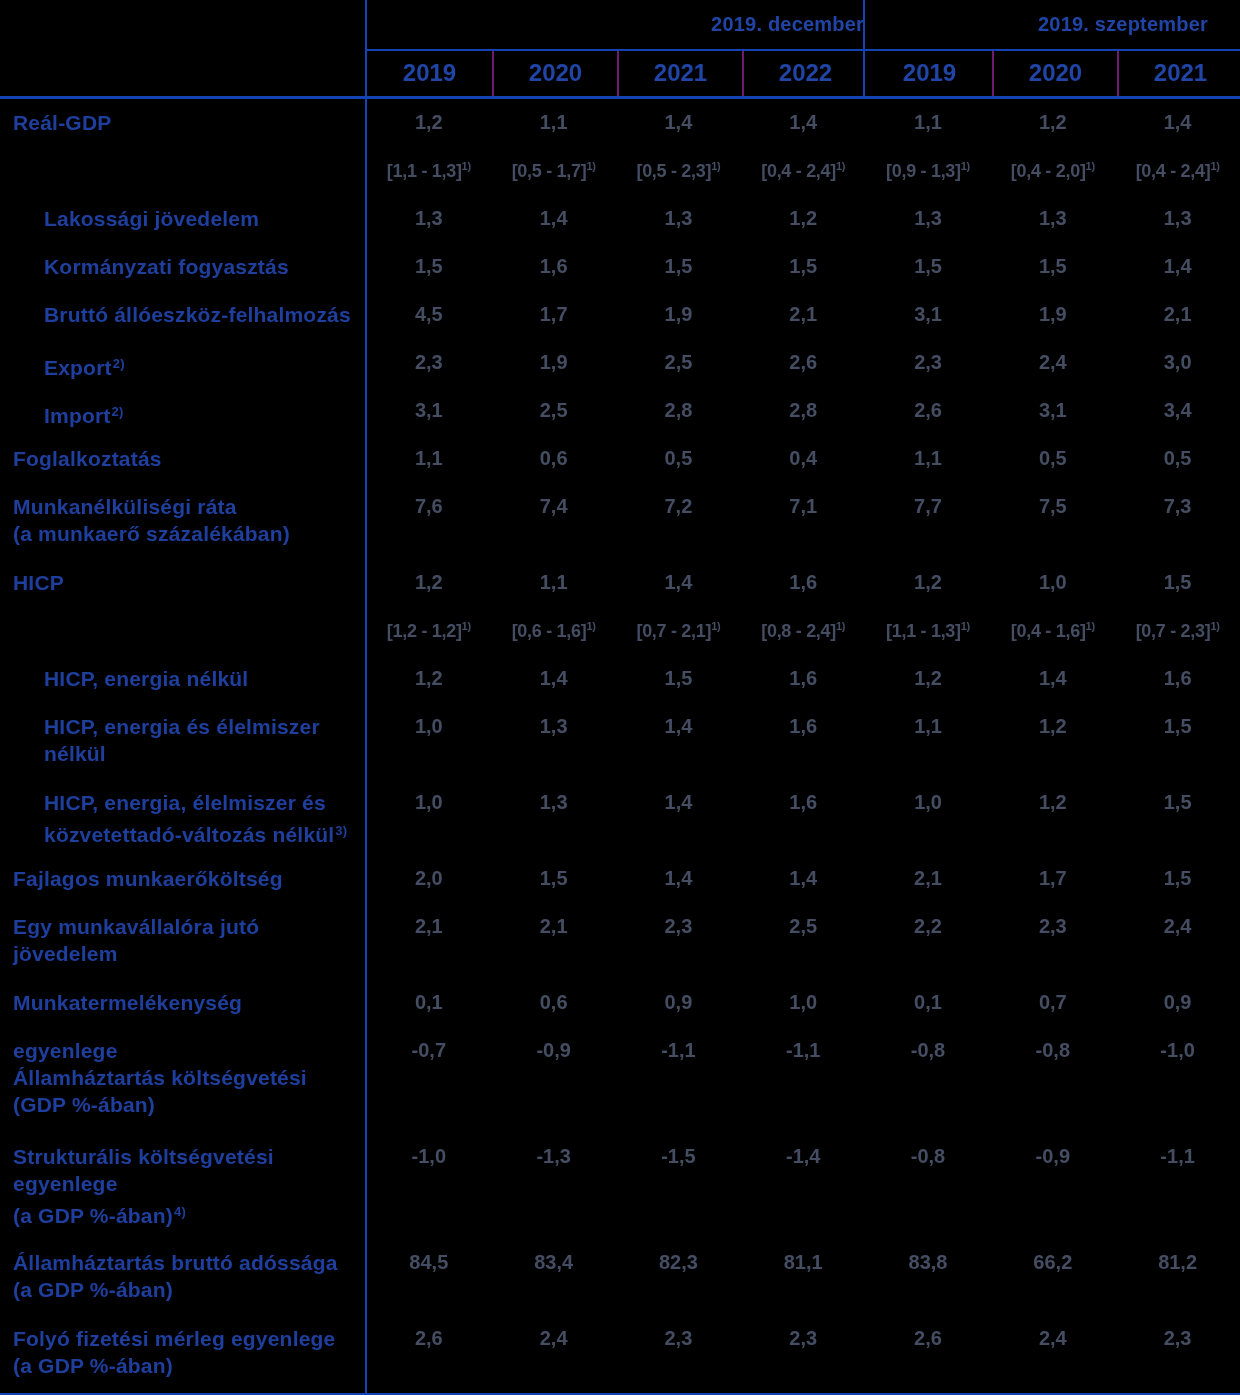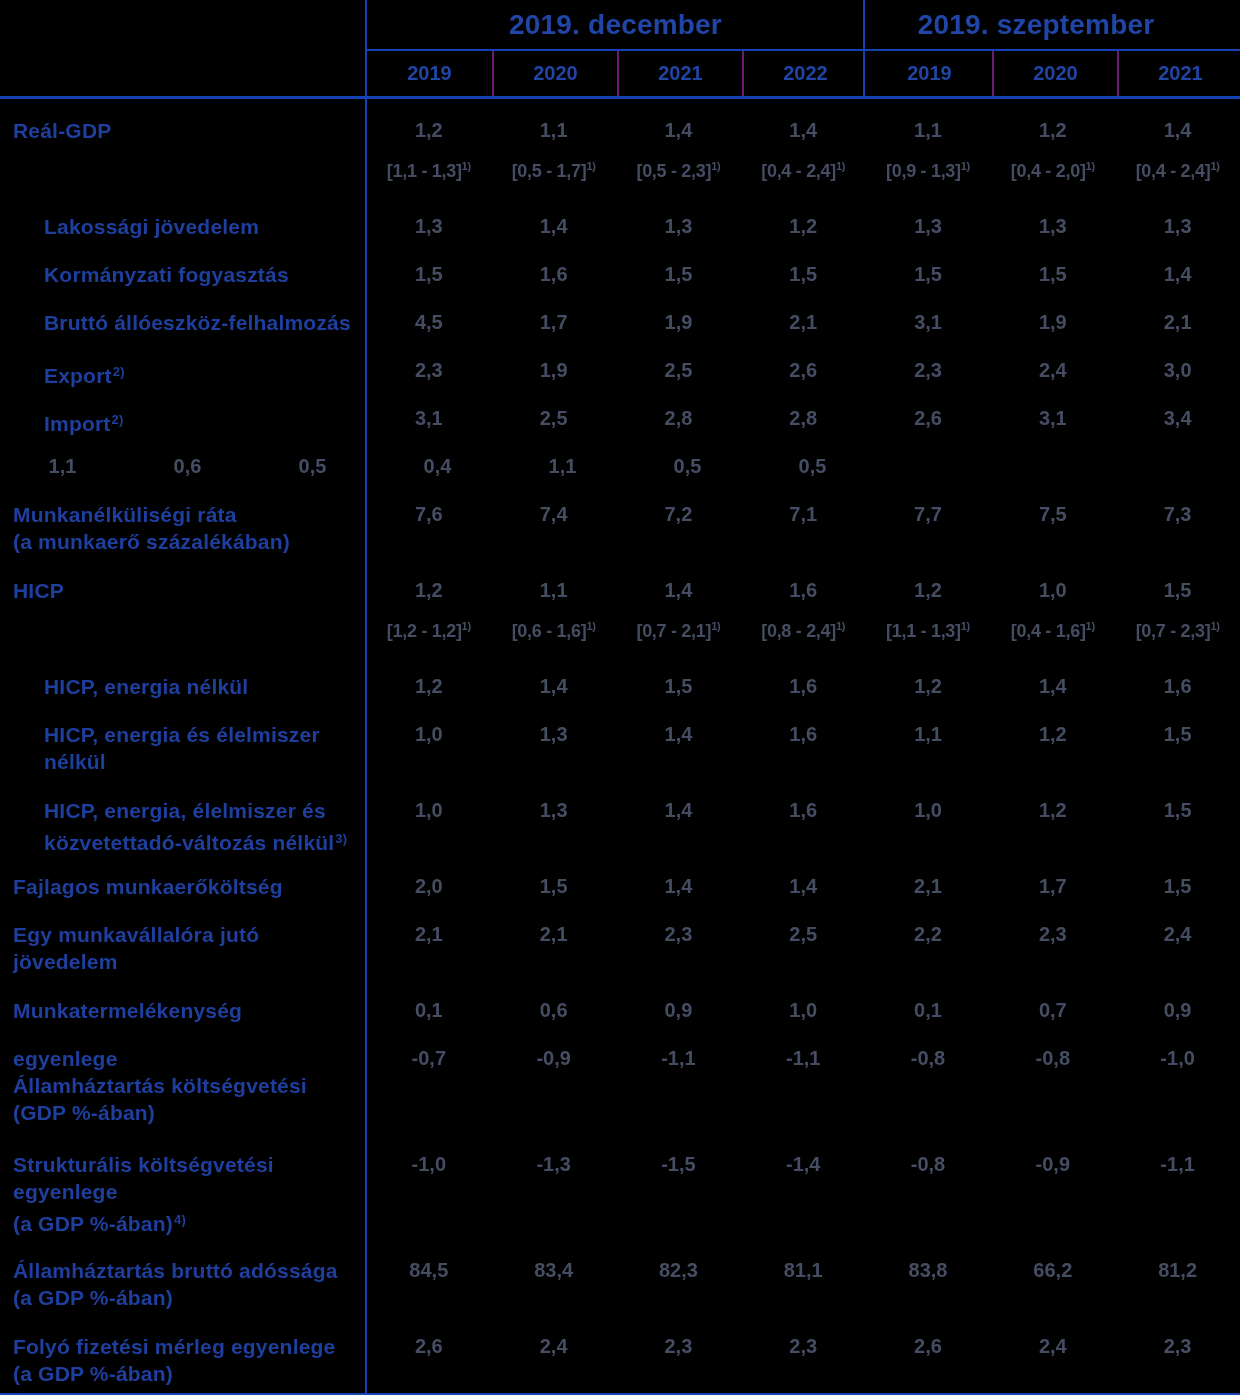--- a/index.html
+++ b/index.html
@@ -7,42 +7,42 @@
     position:relative;
     width:1240px; height:1395px;
     background:#000;
     font-family:"Liberation Sans", sans-serif;
     font-weight:bold;
     overflow:hidden;
   }
   
   .hdr-groups { position:absolute; top:0; left:367px; height:49px; display:flex; }
   .grp-cell {
-    color:#2145a6; font-size:28px; line-height:49px; text-align:center;
+    color:#2145a6; font-size:20px; line-height:49px; text-align:right;
     letter-spacing:0.2px;
   }
   .grp-cell.g1 { width:497px; }
   .grp-cell.g2 { width:344px; }
   .hdr-years { position:absolute; top:51px; left:367px; height:45px; display:flex; }
   .ycell {
     width:125px; box-sizing:border-box; text-align:center;
-    color:#2145a6; font-size:20px; line-height:44px;
+    color:#2145a6; font-size:24px; line-height:44px;
   }
   .ycell.bl { border-left:2px solid #701a75; }
   
   .vline { position:absolute; width:2px; background:#1444b4; }
   .vline.main { left:365px; top:0; bottom:0; }
   .vline.grp  { left:863px; top:0; height:97px; }
   .hline { position:absolute; background:#1444b4; }
   .hline.under-groups { left:365px; right:0; top:49px; height:2px; }
   .hline.under-years  { left:0; right:0; top:96px; height:3px; }
   .hline.bottom       { left:0; right:0; bottom:0; height:2px; }
   
   .rows { position:absolute; top:99px; left:0; right:0; }
-  .row { display:flex; box-sizing:border-box; padding-top:18px; }
+  .row { display:flex; box-sizing:border-box; padding-top:10px; }
   .row.lines-1 { height:48px; }
   .row.lines-2 { height:76px; }
   .row.lines-3 { height:106px; }
   .row.range-row { height:48px; padding-top:6px; }
   .label-cell {
     width:367px; box-sizing:border-box; padding-left:13px;
     color:#1f3f9f; font-size:21px; line-height:27px;
     letter-spacing:0.2px;
   }
   .label-cell.indent { padding-left:44px; }
@@ -149,20 +149,23 @@
         </div>
         <div class="val-cell"><span>3,1</span></div>
         <div class="val-cell"><span>2,5</span></div>
         <div class="val-cell"><span>2,8</span></div>
         <div class="val-cell"><span>2,8</span></div>
         <div class="val-cell"><span>2,6</span></div>
         <div class="val-cell"><span>3,1</span></div>
         <div class="val-cell"><span>3,4</span></div>
       </div>
       <div class="row lines-1">
+        <div class="label-cell">
+          <div class="lbl-line">Foglalkoztatás</div>
+        </div>
         <div class="val-cell"><span>1,1</span></div>
         <div class="val-cell"><span>0,6</span></div>
         <div class="val-cell"><span>0,5</span></div>
         <div class="val-cell"><span>0,4</span></div>
         <div class="val-cell"><span>1,1</span></div>
         <div class="val-cell"><span>0,5</span></div>
         <div class="val-cell"><span>0,5</span></div>
       </div>
       <div class="row lines-2">
         <div class="label-cell">

